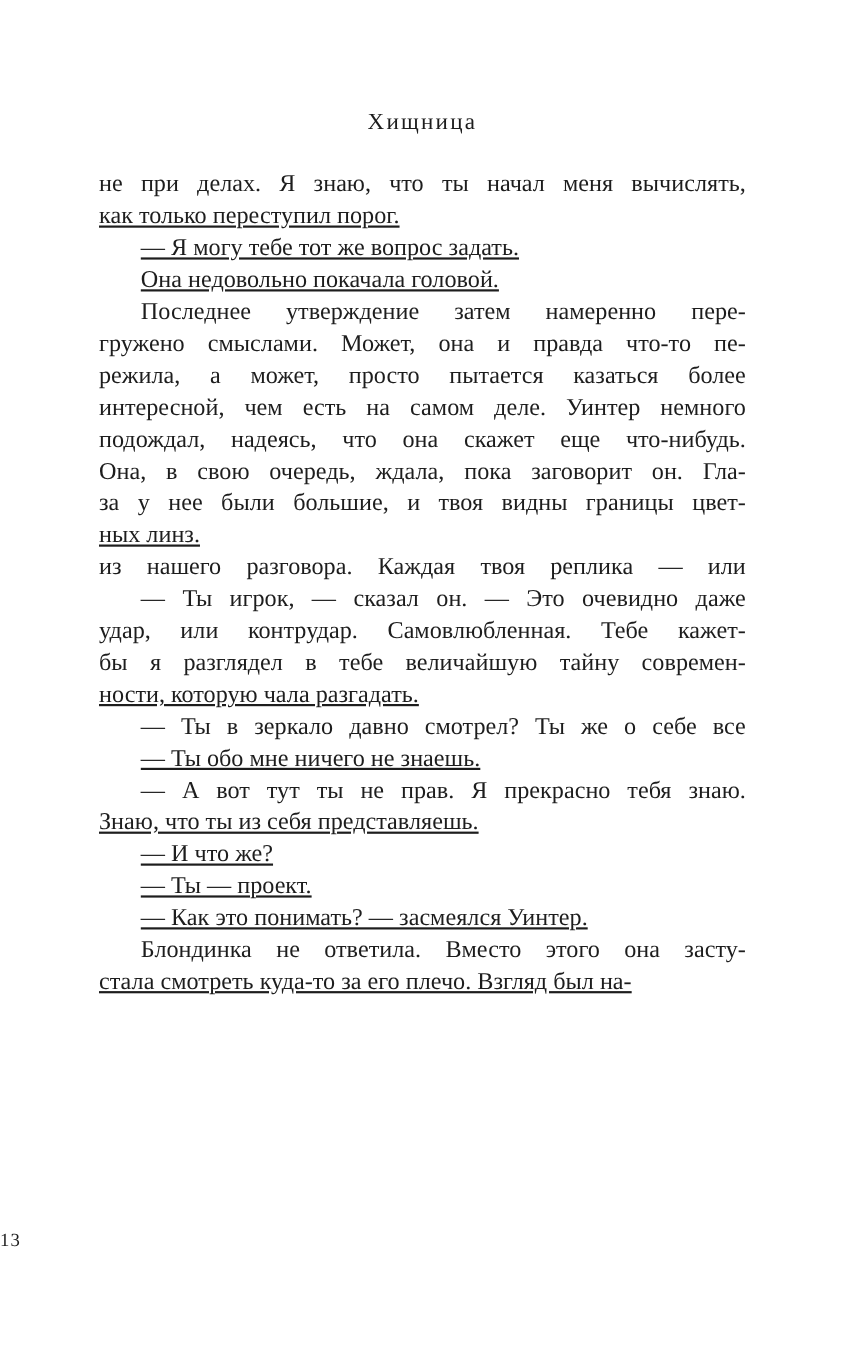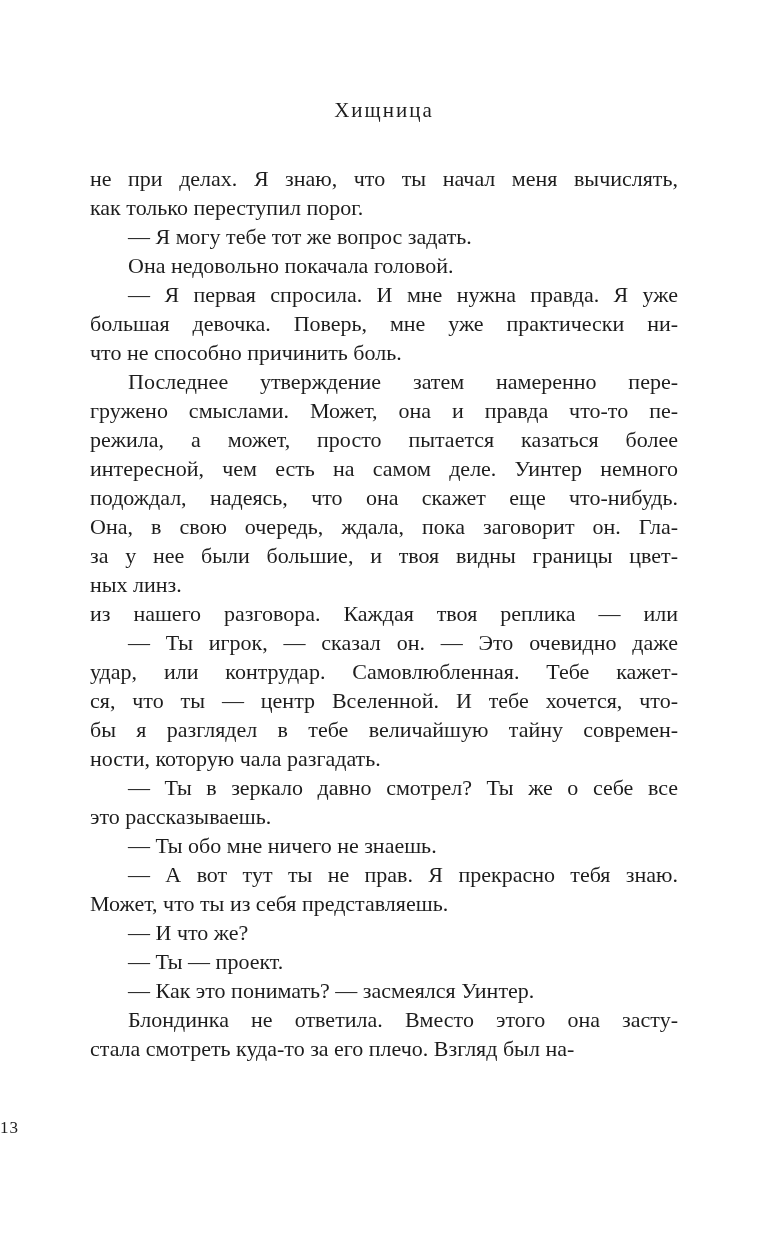--- a/index.html
+++ b/index.html
@@ -21,41 +21,42 @@
     top: 98px;
     left: 0;
     width: 100%;
     text-align: center;
     font-size: 21px;
     letter-spacing: 2px;
     color: #1d1d1d;
   }
   .text-block {
     position: absolute;
-    top: 164px;
+    top: 152px;
     left: 90px;
     width: 588px;
     font-size: 22px;
     line-height: 29px;
   }
   .paragraph {
     margin: 0;
     padding: 0;
   }
   .line {
     text-align: justify;
     text-align-last: justify;
     white-space: nowrap;
     overflow: hidden;
   }
   .line.justified {
     white-space: normal;
   }
   .line.last {
     text-align-last: left;
+    text-decoration: underline;
   }
   .line.first {
     text-indent: 38px;
   }
   .page-number {
     position: absolute;
     top: 1118px;
     left: 0;
     width: 100%;
     text-align: left;
@@ -75,52 +76,45 @@
         <div class="line justified">не при делах. Я знаю, что ты начал меня вычислять,</div>
         <div class="line justified last">как только переступил порог.</div>
       </div>
       <div class="paragraph">
         <div class="line justified first last">— Я могу тебе тот же вопрос задать.</div>
       </div>
       <div class="paragraph">
         <div class="line justified first last">Она недовольно покачала головой.</div>
       </div>
       <div class="paragraph">
-        <div class="line justified first">— Я первая спросила. И мне нужна правда. Я уже</div>
-        <div class="line justified">большая девочка. Поверь, мне уже практически ни-</div>
-        <div class="line justified last">что не способно причинить боль.</div>
-      </div>
-      <div class="paragraph">
         <div class="line justified first">Последнее утверждение затем намеренно пере-</div>
         <div class="line justified">гружено смыслами. Может, она и правда что-то пе-</div>
         <div class="line justified">режила, а может, просто пытается казаться более</div>
         <div class="line justified">интересной, чем есть на самом деле. Уинтер немного</div>
         <div class="line justified">подождал, надеясь, что она скажет еще что-нибудь.</div>
         <div class="line justified">Она, в свою очередь, ждала, пока заговорит он. Гла-</div>
         <div class="line justified">за у нее были большие, и твоя видны границы цвет-</div>
         <div class="line justified last">ных линз.</div>
       </div>
       <div class="paragraph">
         <div class="line justified">из нашего разговора. Каждая твоя реплика — или</div>
         <div class="line justified first">— Ты игрок, — сказал он. — Это очевидно даже</div>
         <div class="line justified">удар, или контрудар. Самовлюбленная. Тебе кажет-</div>
-        <div class="line justified">ся, что ты — центр Вселенной. И тебе хочется, что-</div>
         <div class="line justified">бы я разглядел в тебе величайшую тайну современ-</div>
         <div class="line justified last">ности, которую чала разгадать.</div>
       </div>
       <div class="paragraph">
         <div class="line justified first">— Ты в зеркало давно смотрел? Ты же о себе все</div>
-        <div class="line justified last">это рассказываешь.</div>
       </div>
       <div class="paragraph">
         <div class="line justified first last">— Ты обо мне ничего не знаешь.</div>
       </div>
       <div class="paragraph">
         <div class="line justified first">— А вот тут ты не прав. Я прекрасно тебя знаю.</div>
-        <div class="line justified last">Может, что ты из себя представляешь.</div>
+        <div class="line justified last">Знаю, что ты из себя представляешь.</div>
       </div>
       <div class="paragraph">
         <div class="line justified first last">— И что же?</div>
       </div>
       <div class="paragraph">
         <div class="line justified first last">— Ты — проект.</div>
       </div>
       <div class="paragraph">
         <div class="line justified first last">— Как это понимать? — засмеялся Уинтер.</div>
       </div>

